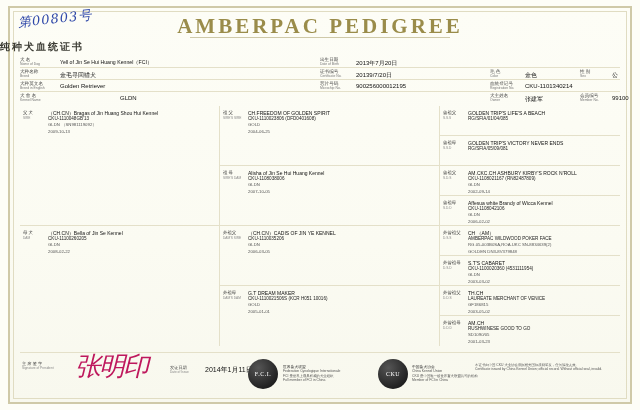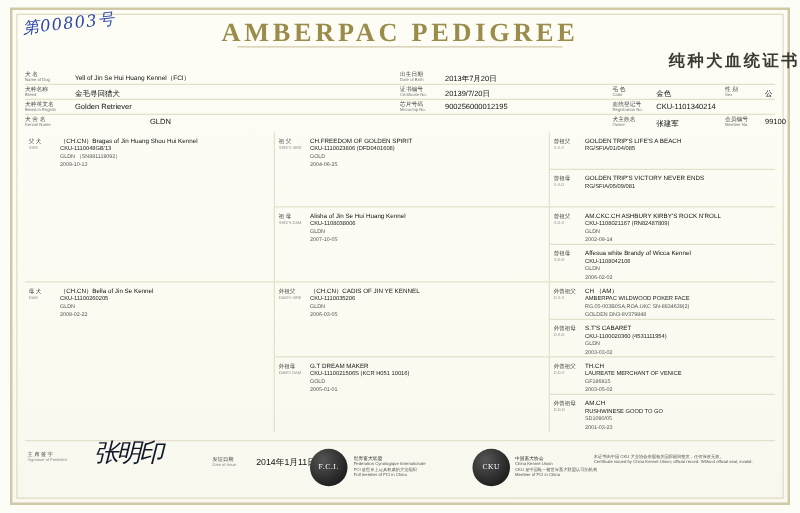--- a/index.html
+++ b/index.html
@@ -42,23 +42,23 @@
     position:absolute;top:14px;left:0;width:640px;
     text-align:center;
     font-family:"Liberation Serif", serif;
     font-size:21px;
     letter-spacing:3px;
     color:#9a8c4a;
     font-weight:bold;
   }
   .title-cn{
     position:absolute;top:40px;left:0;width:640px;
-    text-align:right;
+    text-align:left;
     font-family:"DejaVu Sans", sans-serif;
-    font-size:13px;
+    font-size:10px;
     letter-spacing:2px;
     color:#3b3b33;
     font-weight:bold;
   }
   .title-rule{
     position:absolute;top:37px;left:190px;width:260px;height:1px;
     background:#cfc9a8;
   }
 
   
@@ -142,21 +142,21 @@
     border-top:1px solid #e4e0c9;
   }
   .sig-lab{
     position:absolute;left:2px;top:8px;
     font-size:4.2px;color:#444;line-height:5px;
   }
   .sig-lab i{display:block;font-style:normal;font-size:3.2px;color:#888;}
   .sig{
     position:absolute;left:55px;top:-4px;
     font-family:"DejaVu Serif", serif;
-    font-size:20px;color:#0f172a;
+    font-size:26px;color:#be185d;
     font-style:italic;
     letter-spacing:-2px;
   }
   .date-lab{
     position:absolute;left:150px;top:12px;
     font-size:4.2px;color:#444;line-height:5px;
   }
   .date-lab i{display:block;font-style:normal;font-size:3.2px;color:#888;}
   .date-val{
     position:absolute;left:185px;top:12px;

